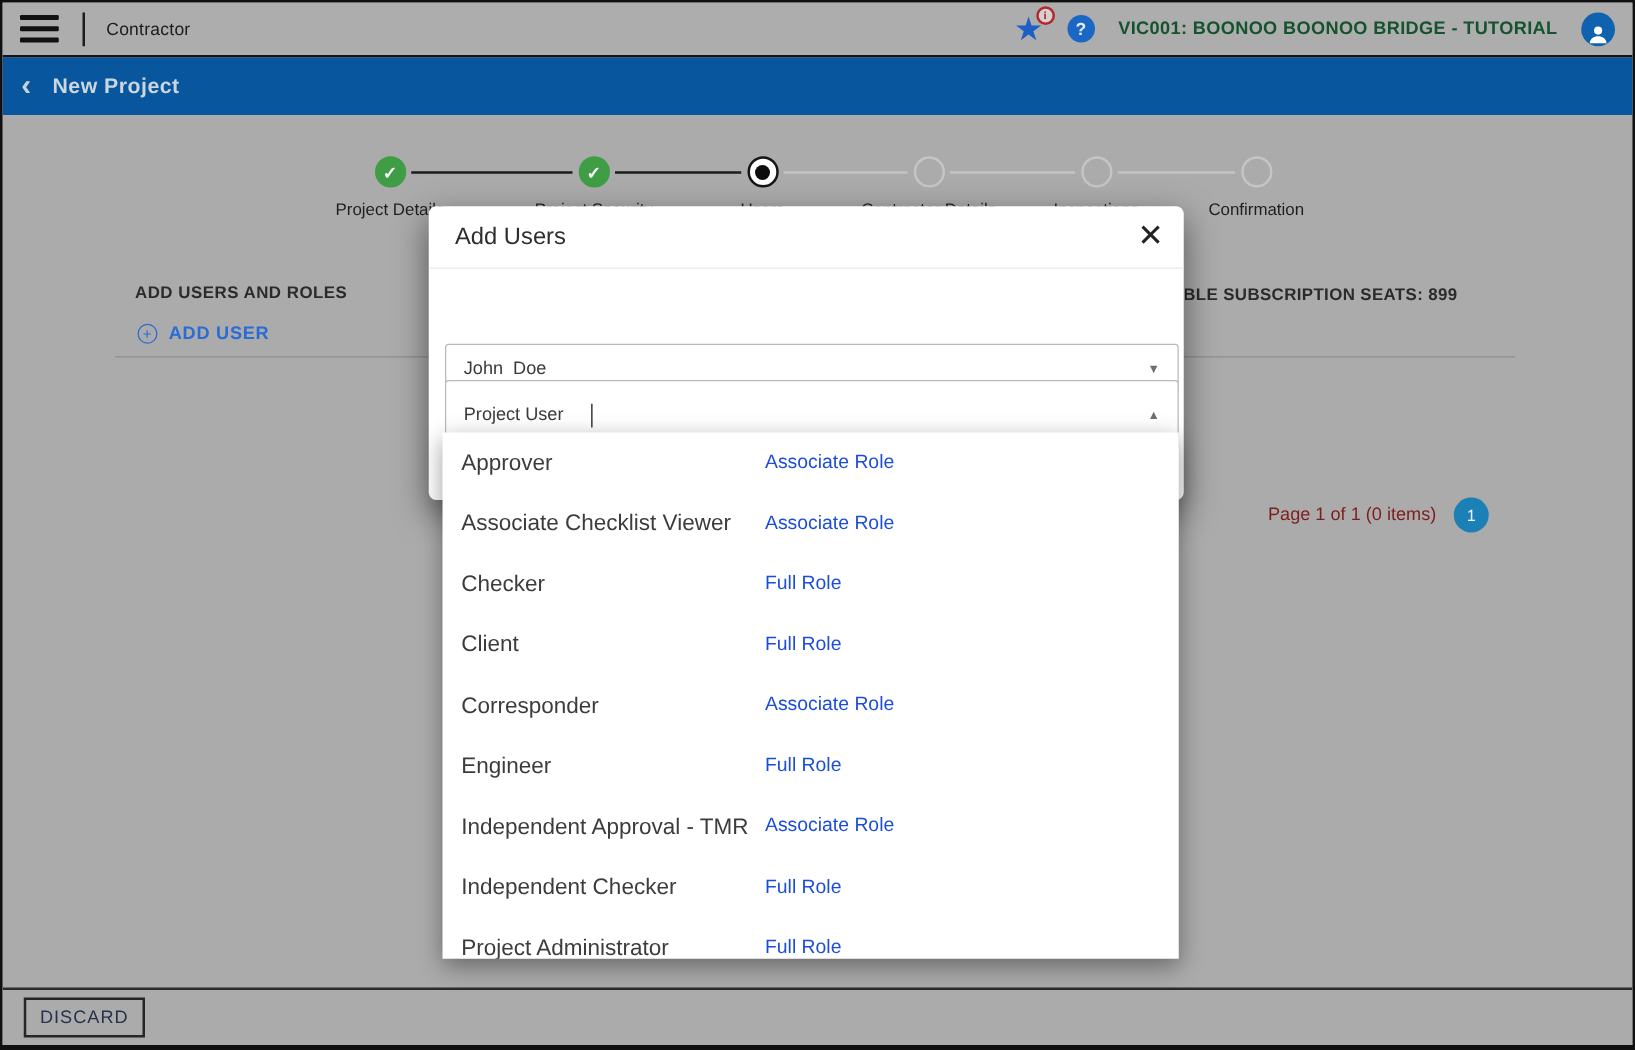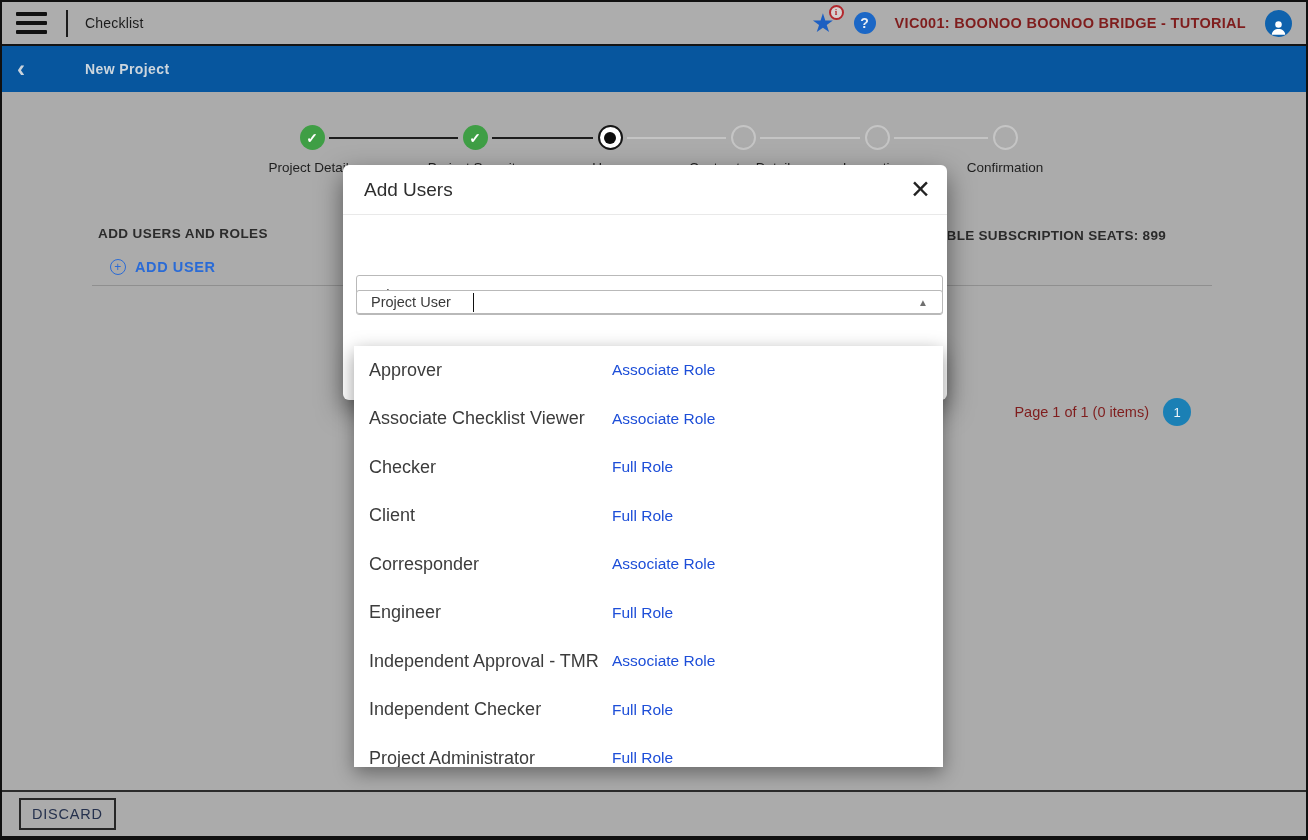--- a/index.html
+++ b/index.html
@@ -16,42 +16,42 @@
   .tb-divider{ width:2px; height:27px; background:#1c1c1c; margin:0 17px 0 19px; }
   .tb-title{ font-size:14px; color:#1b1b1b; letter-spacing:.2px; }
   .tb-right{ margin-left:auto; display:flex; align-items:center; gap:19px; }
   .star-wrap{ position:relative; }
   .star{ color:#1d5fc2; font-size:26px; line-height:22px; display:block; }
   .star-badge{ position:absolute; top:-7px; right:-9px; width:15px; height:15px;
     border:2px solid #b3282d; background:#d6d0d0; border-radius:50%;
     color:#b3282d; font:bold 9px/11px "Liberation Serif", serif; text-align:center; }
   .help{ width:22px; height:22px; border-radius:50%; background:#1b67c6; color:#e9eef5;
     font-weight:bold; font-size:14px; display:flex; align-items:center; justify-content:center; }
-  .project-context{ color:#7f1d1d; font-size:14.5px; font-weight:600; letter-spacing:.3px; }
+  .project-context{ color:#14532d; font-size:14.5px; font-weight:600; letter-spacing:.3px; }
   .avatar{ width:27px; height:27px; border-radius:50%; background:#0f62ad;
     display:flex; align-items:flex-end; justify-content:center; overflow:hidden; }
   
   .bluebar{ height:46px; background:#07569e; display:flex; align-items:center; padding:0 15px; gap:17px; }
   .back-chevron{ color:#c9d3dc; font-size:24px; font-weight:bold; line-height:1; cursor:pointer; }
-  .bluebar-title{ color:#ccd6de; font-size:14px; font-weight:600; letter-spacing:.4px;margin-left:43px; }
+  .bluebar-title{ color:#ccd6de; font-size:17px; font-weight:600; letter-spacing:.4px; }
   
   .abs{ position:absolute; }
   
   .step-circle{ position:absolute; width:25px; height:25px; border-radius:50%; }
   .step-done{ background:#3f9e45; color:#fff; font-size:14px; font-weight:bold;
     display:flex; align-items:center; justify-content:center; }
   .step-current{ background:#fff; border:2px solid #161616;
     display:flex; align-items:center; justify-content:center; }
   .step-current i{ width:12px; height:12px; border-radius:50%; background:#0d0d0d; }
   .step-upcoming{ background:transparent; border:2px solid #c5c5c5; }
   .step-line{ position:absolute; height:2px; top:135px; }
   .step-label{ position:absolute; top:158px; transform:translateX(-50%);
     white-space:nowrap; font-size:13.5px; color:#1f1f1f; }
   
-  .section-heading{ left:96px; top:224px; font-size:13.5px; font-weight:bold;
+  .section-heading{ left:106px; top:224px; font-size:13.5px; font-weight:bold;
     color:#2b2b2b; letter-spacing:.4px; }
   .add-user{ left:108px; top:257px; display:flex; align-items:center; gap:9px;
     color:#2a6bd6; font-size:14.5px; font-weight:600; letter-spacing:.6px; cursor:pointer; }
   .plus-circle{ width:16px; height:16px; border:1.5px solid #2a6bd6; border-radius:50%;
     display:flex; align-items:center; justify-content:center; font-size:12px; font-weight:400; }
   .content-divider{ left:90px; top:283px; width:1120px; height:1px; background:#8f8f8f; }
   .seats-clip{ left:946px; top:226px; width:218px; overflow:hidden;
     display:flex; justify-content:flex-end; }
   .seats-clip span{ white-space:nowrap; font-size:13.5px; font-weight:bold; color:#2b2b2b; letter-spacing:.3px; }
   .pagination{ right:115px; top:396px; display:flex; align-items:center; gap:14px; }
@@ -61,21 +61,21 @@
   
   .modal{ left:341px; top:163px; width:604px; height:235px; background:#fff;
     border-radius:6px; box-shadow:0 10px 26px rgba(0,0,0,.5); z-index:10; }
   .modal-header{ height:50px; border-bottom:1px solid #e9e9e9; display:flex;
     align-items:center; padding:0 16px 0 21px; }
   .modal-title{ font-size:19px; color:#2e2e2e; }
   .modal-close{ margin-left:auto; font-size:25px; color:#222; line-height:1; cursor:pointer; }
   .select{ position:absolute; left:13px; width:587px; border:1px solid #b9b9b9; border-radius:3px;
     background:#fff; display:flex; align-items:center; padding:0 14px; cursor:pointer; }
   .select-user{ top:82px; height:40px;margin-top:28px; }
-  .select-role{ top:125px; height:24px;gap:21px; }
+  .select-role{ top:139px; height:56px;gap:21px; }
   .select-value{ font-size:14.5px; color:#3a3a3a; white-space:pre; }
   .caret{ margin-left:auto; font-size:10px; color:#6f6f6f; }
   .text-cursor{ width:1.5px; height:19px; background:#111; margin-left:1px; }
   
   .role-list{ left:352px; top:344px; width:589px; height:421px; background:#fff;
     box-shadow:0 6px 18px rgba(0,0,0,.4); overflow:hidden; z-index:20; }
   .role-row{ height:48.5px; display:flex; align-items:center; padding-left:15px; cursor:pointer; }
   .role-name{ width:243px; font-size:18px; color:#3c3c3c; }
   .role-type{ font-size:15.5px; color:#1d4ed8; }
   
@@ -92,21 +92,21 @@
 
 <div class="screen">
 
   <div class="topbar">
     <div class="hamb">
         <b></b>
         <b></b>
         <b></b>
       </div>
     <div class="tb-divider"></div>
-    <div class="tb-title">Checklist</div>
+    <div class="tb-title">Contractor</div>
     <div class="tb-right">
       <div class="star-wrap">
         <span class="star">★</span>
         <span class="star-badge">i</span>
       </div>
       <div class="help">?</div>
       <div class="project-context">VIC001: BOONOO BOONOO BRIDGE - TUTORIAL</div>
       <div class="avatar">
         <svg viewBox="0 0 24 24" width="19" height="19" aria-hidden="true">
           <circle cx="12" cy="8.2" r="4.1" fill="#fff"></circle>

